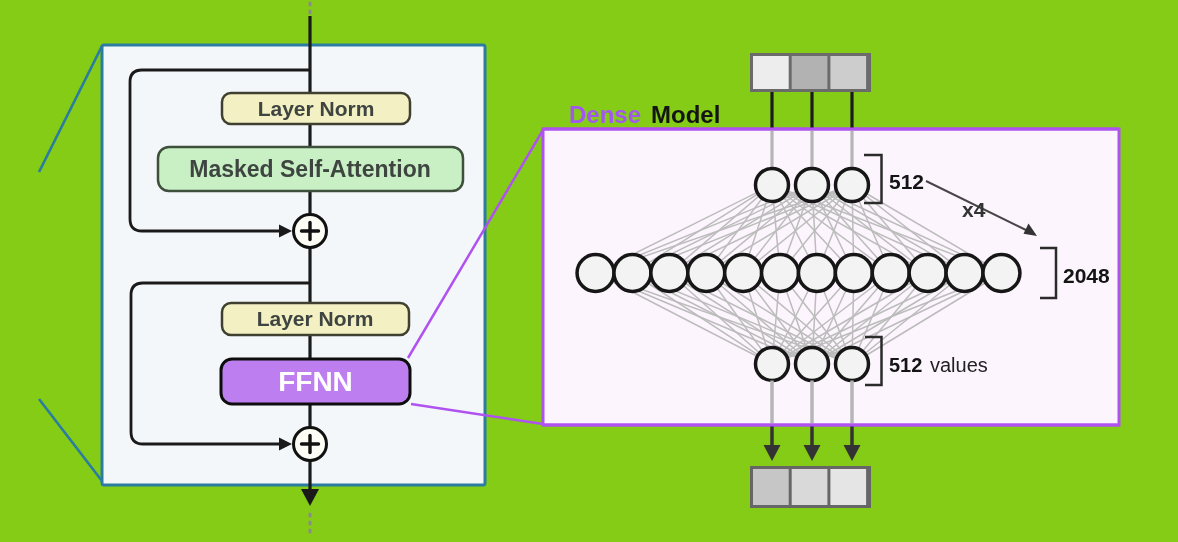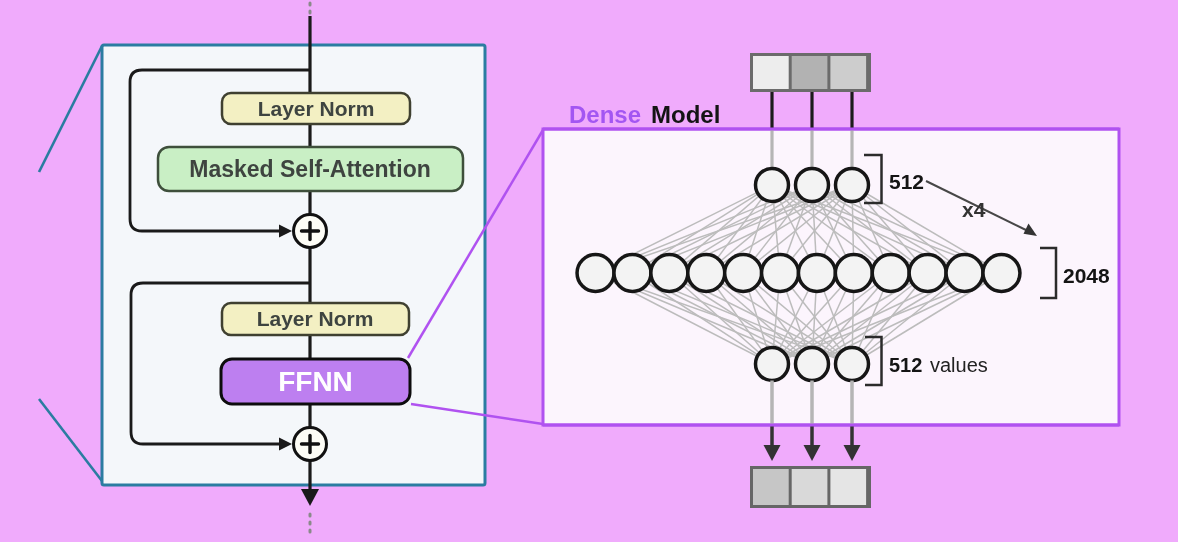--- a/index.html
+++ b/index.html
@@ -1,16 +1,16 @@
 <!DOCTYPE html>
 <html style="--teal: #2b7ca1; --purple: #b052f0; --purple_fill: #fcf5fd; --panel_fill: #f4f7fa; --yellow_fill: #f3f0c3; --yellow_border: #3f4030; --green_fill: #c9efc5; --green_border: #3e4f3b; --ffnn_fill: #bd7ff0; --title_accent: #a356f2; --mesh: #bcbcbc;"><head>
 <meta charset="utf-8">
 <style>
   html,body { margin:0; padding:0; background:#ffffff; }
-  .stage { position:relative; width:1178px; height:542px; background:#f0abfc; overflow:hidden; }
+  .stage { position:relative; width:1178px; height:542px; background:#84cc16; overflow:hidden; }
   svg { display:block; }
   text { font-family:"Liberation Sans", sans-serif; }
   .t-bold { font-weight:bold; }
   .box-label { fill:#3e4440; font-weight:bold; }
   .ffnn-label { fill:#ffffff; font-weight:bold; }
   .num-label { fill:#141414; font-weight:bold; }
   .values-label { fill:#222222; font-weight:normal; }
   .title-accent { font-weight:bold; }
   .title-rest { fill:#141414; font-weight:bold; }
   .teal-stroke { stroke:var(--teal); }

